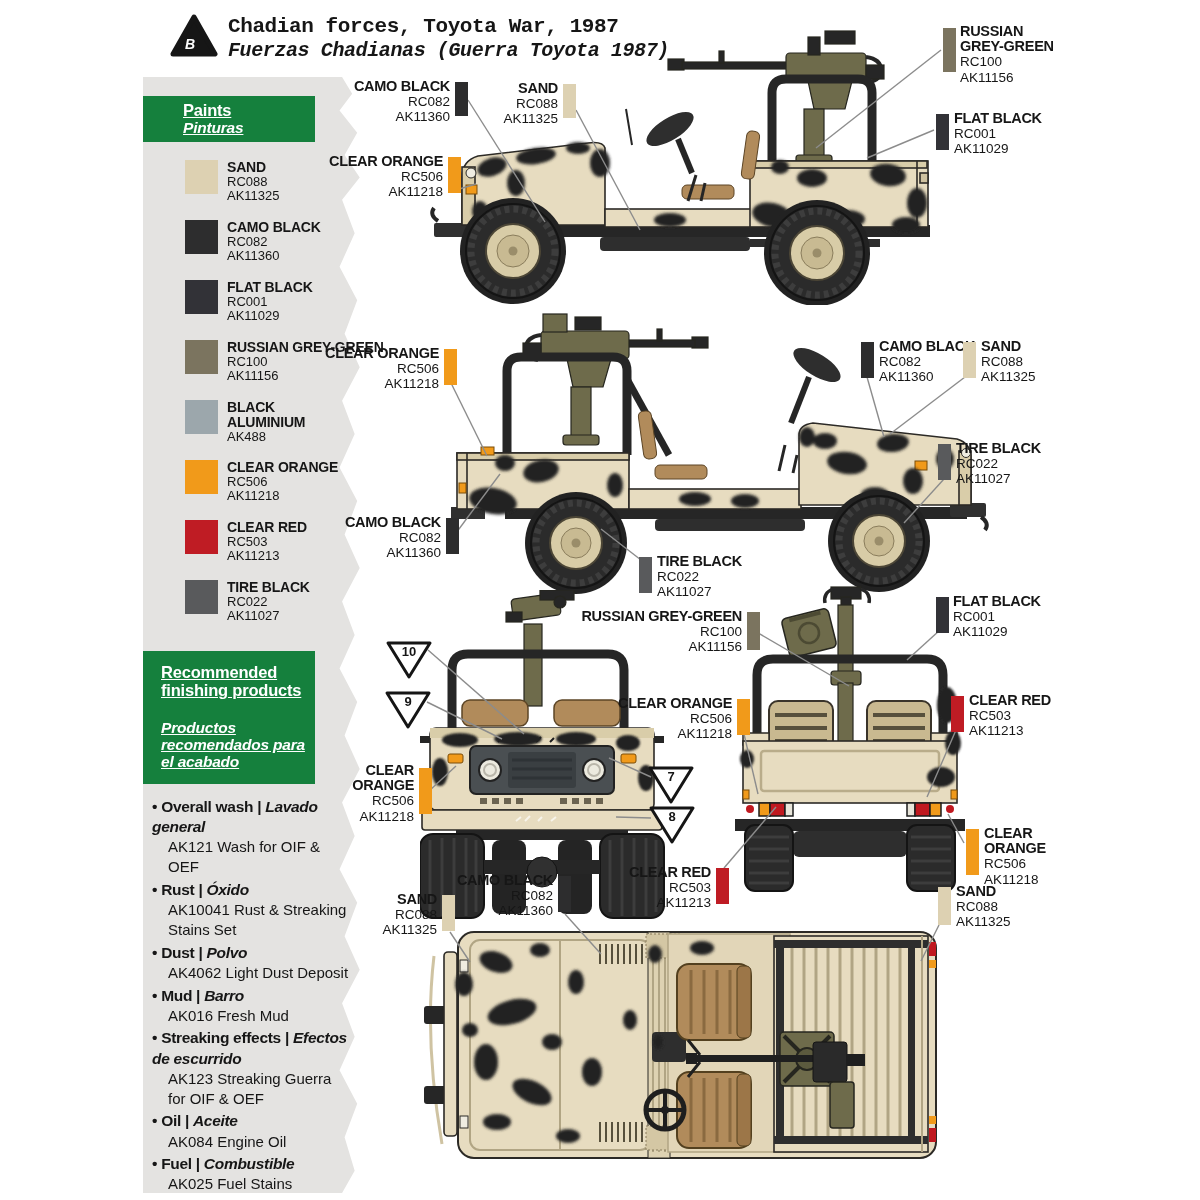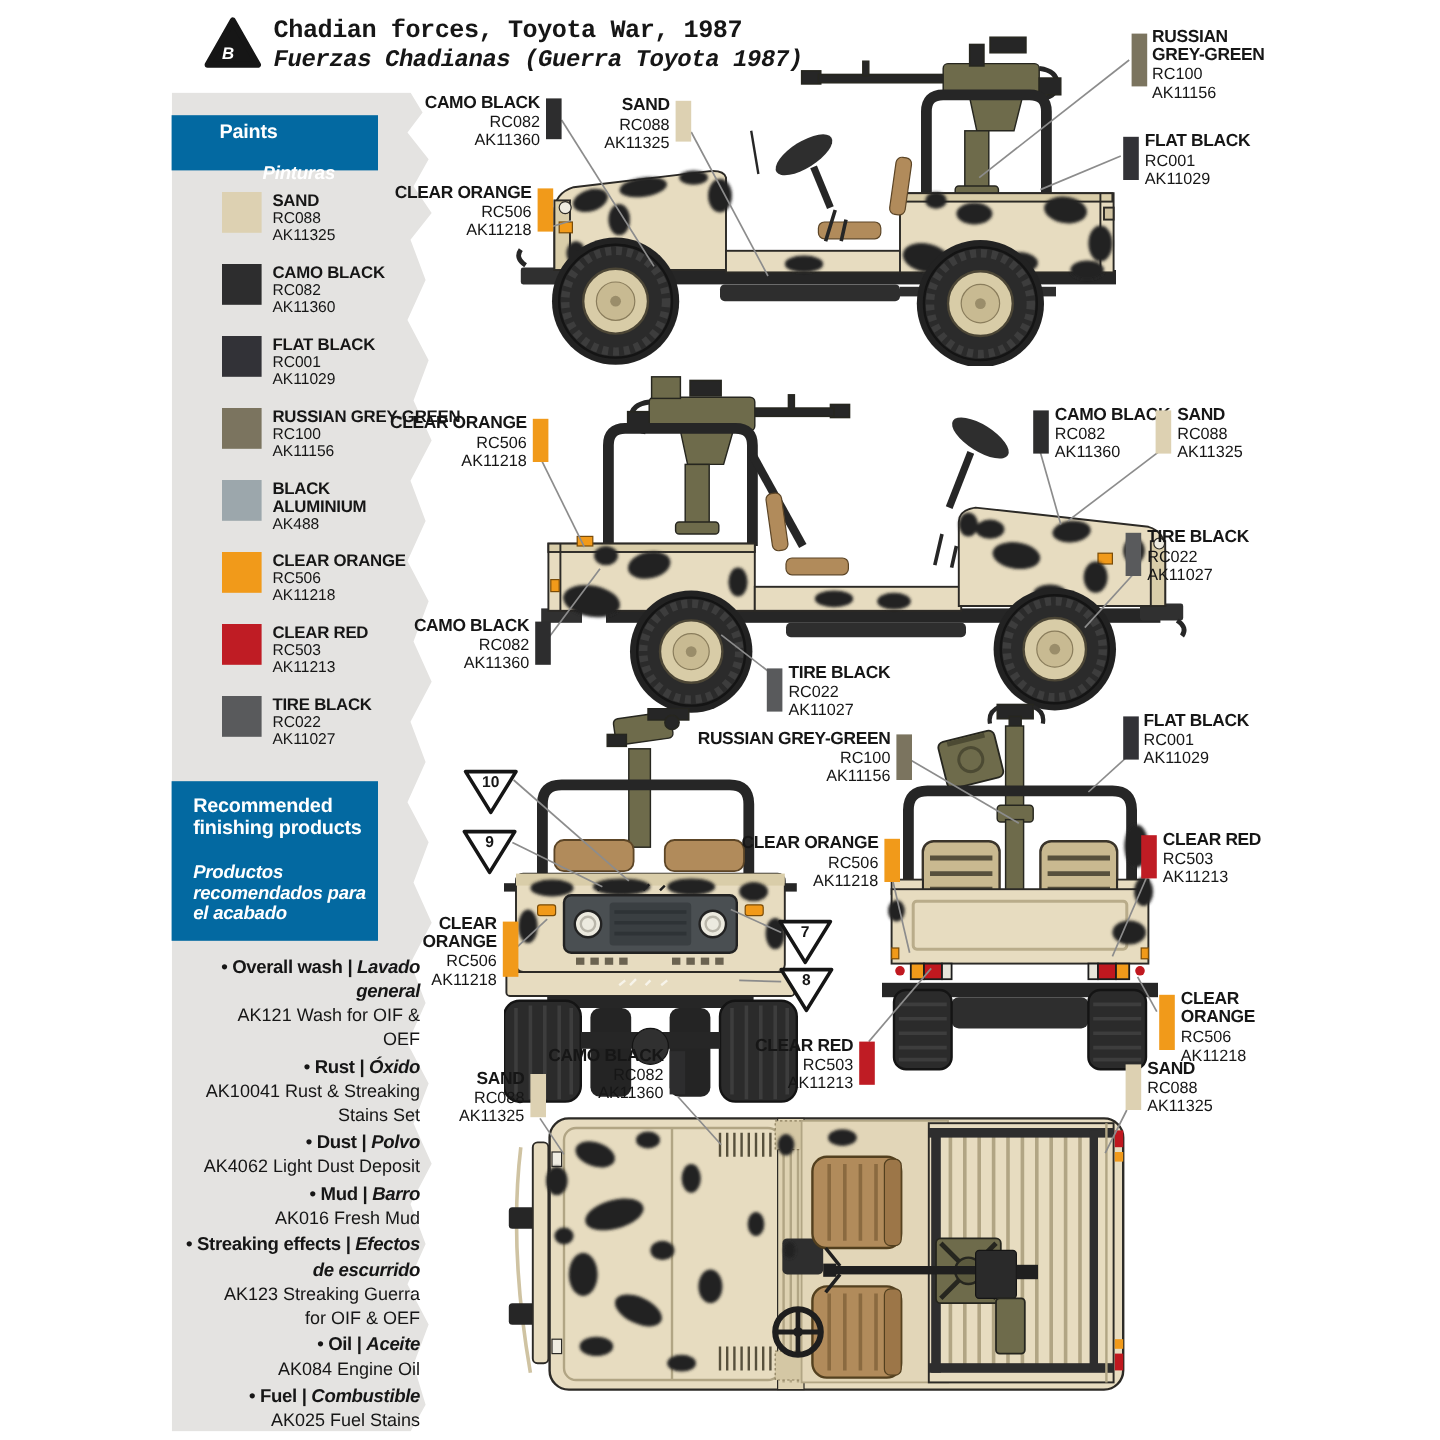--- a/index.html
+++ b/index.html
@@ -2,39 +2,39 @@
 <html><head>
 <meta charset="utf-8">
 <style>
   html,body{margin:0;padding:0;background:#fff;font-family:"Liberation Sans",sans-serif;color:#161616;}
   #stage{position:relative;width:1200px;height:1200px;background:#fff;overflow:hidden;}
 
   
   #sidebar-bg{position:absolute;left:143px;top:77px;width:252px;height:1116px;background:#e4e3e1;
     clip-path:polygon(0% 0%,79% 0%,83% 1.5%,78% 3%,85% 5%,80% 7%,86% 9%,79% 11%,84% 14%,78% 17%,85% 20%,80% 23%,86% 26%,79% 29%,84% 32%,78% 35%,85% 38%,80% 41%,86% 44%,79% 47%,84% 50%,78% 53%,85% 56%,80% 59%,86% 62%,79% 65%,84% 68%,78% 71%,85% 74%,80% 77%,86% 80%,79% 83%,84% 86%,78% 89%,85% 92%,80% 95%,84% 98%,79% 100%,0% 100%);}
 
-  .orange-box{position:absolute;background:#0369a1;color:#fff;box-sizing:border-box;}
+  .orange-box{position:absolute;background:#15803d;color:#fff;box-sizing:border-box;text-decoration:underline;}
   #paints-box{left:143px;top:96px;width:172px;height:46px;padding:5px 0 0 40px;}
   #finish-box{left:143px;top:651px;width:172px;padding:12px 8px 14px 18px;}
   .ob-title{font-weight:bold;font-size:16.5px;line-height:1.1;letter-spacing:-0.2px;}
   .ob-sub{font-weight:bold;font-style:italic;font-size:15.5px;line-height:1.1;margin-top:20px;letter-spacing:-0.2px;}
-  #paints-box .ob-sub{margin-top:17px;text-align:center;}
+  #paints-box .ob-sub{margin-top:0;}
 
   #header-title{position:absolute;left:228px;top:15px;font-family:Liberation Mono, monospace;}
   #header-title .t1{font-weight:bold;font-size:21px;line-height:1.15;letter-spacing:-0.4px;}
   #header-title .t2{font-weight:bold;font-style:italic;font-size:20px;letter-spacing:-0.4px;}
   #b-marker{position:absolute;left:170px;top:14px;}
 
   #paint-list{position:absolute;left:185px;top:160px;width:205px;}
   .paint-row{display:flex;margin-bottom:15px;min-height:45px;}
   .sw{width:33px;height:34px;flex:0 0 33px;margin-right:9px;}
   .pn{font-weight:bold;font-size:14px;line-height:1.06;white-space:pre-line;letter-spacing:-0.2px;}
   .pc{font-size:13px;line-height:1.12;}
 
-  #finish-list{position:absolute;left:152px;top:797px;width:198px;text-align:right;}
+  #finish-list{position:absolute;left:152px;top:797px;width:198px;}
   .fp-item{margin-bottom:3px;}
   .fp-label{font-size:15.5px;font-weight:bold;line-height:1.3;letter-spacing:-0.3px;}
   .fp-label i{font-style:italic;}
   .fp-line{font-size:15px;line-height:1.32;padding-left:16px;}
 
   .co-bar{position:absolute;width:13px;}
   .co-txt{position:absolute;}
   .co-txt.r{text-align:right;}
   .co-txt.l{text-align:left;}
   .co-name{font-weight:bold;font-size:14.5px;line-height:1.05;white-space:pre-line;letter-spacing:-0.3px;}

